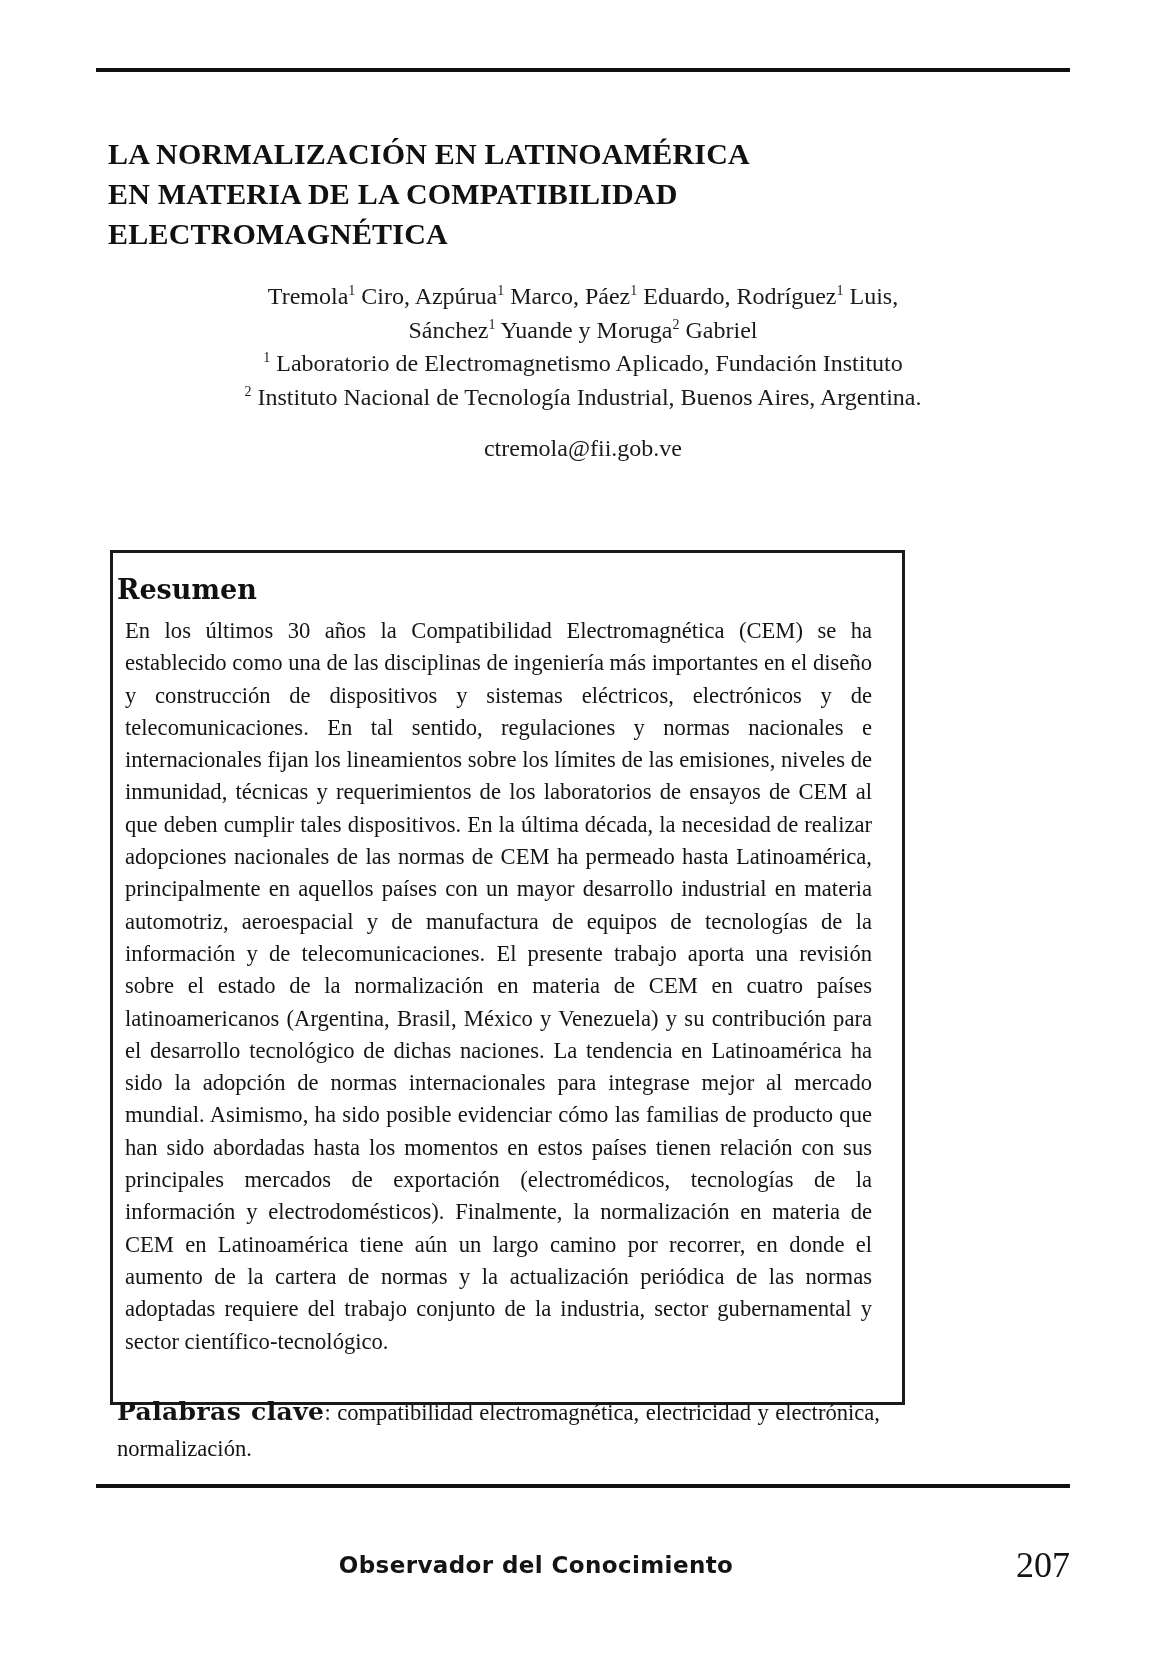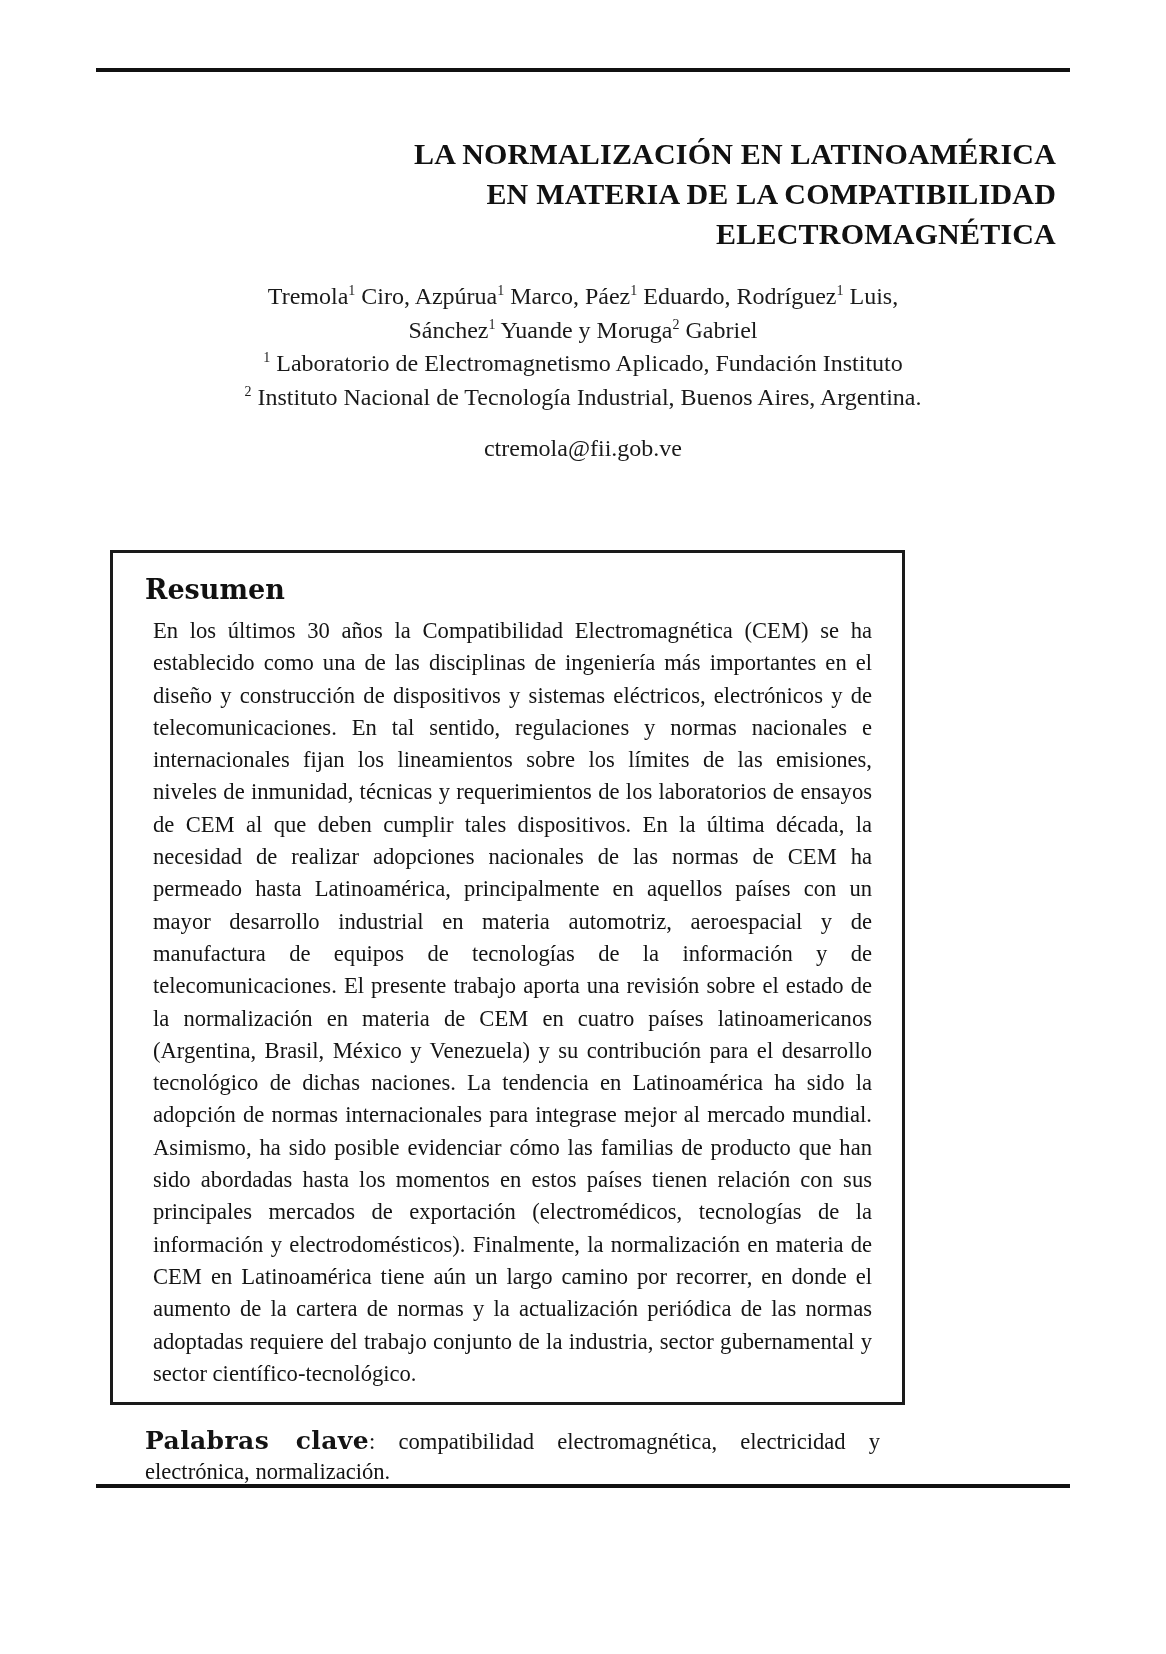--- a/index.html
+++ b/index.html
@@ -31,24 +31,24 @@
     left: 96px;
     top: 68px;
     width: 974px;
     height: 4px;
     background: #111111;
   }
 
   
   .title-block {
     position: absolute;
-    left: 82px;
+    left: 108px;
     top: 134px;
     width: 974px;
-    text-align: right;
+    text-align: left;
   }
   .title-line {
     font-family: "Liberation Serif", "DejaVu Serif", serif;
     font-weight: 700;
     font-size: 30px;
     line-height: 40px;
     letter-spacing: 0.2px;
     color: #111111;
     white-space: nowrap;
   }
@@ -81,21 +81,21 @@
 
   
   .abstract-box {
     position: absolute;
     left: 110px;
     top: 550px;
     width: 795px;
     height: 855px;
     border: 3px solid #1a1a1a;
     box-sizing: border-box;
-    padding: 20px 22px 16px 32px;
+    padding: 20px 22px 16px 4px;
   }
   .abstract-heading {
     font-family: "DejaVu Serif", "Liberation Serif", serif;
     font-weight: 700;
     font-size: 27px;
     line-height: 34px;
     margin: 0 0 2px 0;
     color: #111111;
   }
   .abstract-body {
@@ -103,21 +103,21 @@
     line-height: 32.3px;
     text-align: justify;
     text-justify: inter-word;
     margin: 8px;
     color: #141414;
     hyphens: none;
   }
   .keywords {
     margin-top: 36px;
     font-size: 22.6px;
-    line-height: 30px;
+    line-height: 36px;
     text-align: justify;
     color: #141414;
   }
   .keywords-label {
     font-family: "DejaVu Serif", "Liberation Serif", serif;
     font-weight: 700;
     font-size: 25px;
     letter-spacing: 0.4px;
   }
 
@@ -184,14 +184,18 @@
   </div>
 
   <div class="abstract-box">
     <div class="abstract-heading">Resumen</div>
     <p class="abstract-body">En los últimos 30 años la Compatibilidad Electromagnética (CEM) se ha establecido como una de las disciplinas de ingeniería más importantes en el diseño y construcción de dispositivos y sistemas eléctricos, electrónicos y de telecomunicaciones. En tal sentido, regulaciones y normas nacionales e internacionales fijan los lineamientos sobre los límites de las emisiones, niveles de inmunidad, técnicas y requerimientos de los laboratorios de ensayos de CEM al que deben cumplir tales dispositivos. En la última década, la necesidad de realizar adopciones nacionales de las normas de CEM ha permeado hasta Latinoamérica, principalmente en aquellos países con un mayor desarrollo industrial en materia automotriz, aeroespacial y de manufactura de equipos de tecnologías de la información y de telecomunicaciones. El presente trabajo aporta una revisión sobre el estado de la normalización en materia de CEM en cuatro países latinoamericanos (Argentina, Brasil, México y Venezuela) y su contribución para el desarrollo tecnológico de dichas naciones. La tendencia en Latinoamérica ha sido la adopción de normas internacionales para integrase mejor al mercado mundial. Asimismo, ha sido posible evidenciar cómo las familias de producto que han sido abordadas hasta los momentos en estos países tienen relación con sus principales mercados de exportación (electromédicos, tecnologías de la información y electrodomésticos). Finalmente, la normalización en materia de CEM en Latinoamérica tiene aún un largo camino por recorrer, en donde el aumento de la cartera de normas y la actualización periódica de las normas adoptadas requiere del trabajo conjunto de la industria, sector gubernamental y sector científico-tecnológico.</p>
     <div class="keywords"><span class="keywords-label">Palabras clave</span><span>: </span><span>compatibilidad electromagnética, electricidad y electrónica, normalización.</span></div>
   </div>
 
   <div class="footer-rule"></div>
 
+  <div class="footer">
+    <div class="footer-title">Observador del Conocimiento</div>
+    <div class="footer-page-number">207</div>
+  </div>
 
 </div>
 
 </body></html>

